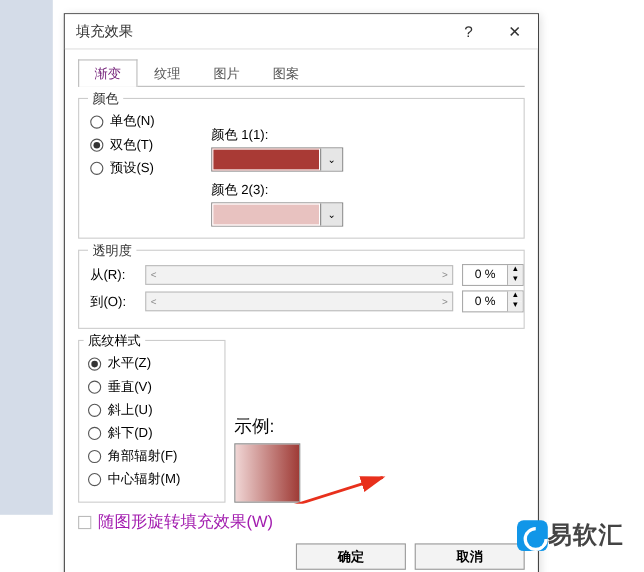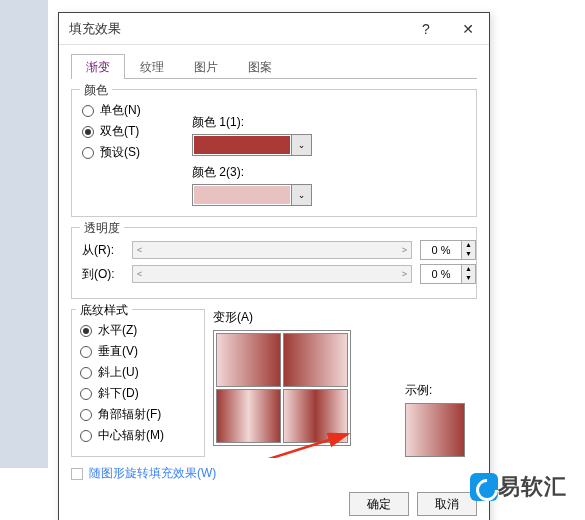--- a/index.html
+++ b/index.html
@@ -40,26 +40,26 @@
 .shapes-box .legend { position: absolute; top: -8px; left: 4px; background: #fff; padding: 0 4px; font-size: 12px; }
 .variants-box { flex: 1; }
 .variants-box .legend2 { font-size: 12px; margin-bottom: 4px; }
 .grid2 { display: grid; grid-template-columns: 1fr 1fr; grid-template-rows: 1fr 1fr; gap: 2px; width: 138px; height: 116px; border: 1px solid #888; padding: 2px; }
 .grid2 div { border: 1px solid #888; }
 .g1 { background: linear-gradient(to right, #f0d6d5, #9f3b36); }
 .g2 { background: linear-gradient(to right, #9f3b36, #f0d6d5); }
 .g3 { background: linear-gradient(to right, #9f3b36, #f0d6d5, #9f3b36); }
 .g4 { background: linear-gradient(to right, #f0d6d5, #9f3b36, #f0d6d5); }
 .sample-col { width: 72px; display: flex; flex-direction: column; justify-content: flex-end; align-items: flex-start; }
-.sample-col .lbl { font-size: 12px; margin-bottom: 4px; }
+.sample-col .lbl { font-size: 16px; margin-bottom: 4px; }
 .sample-col .sample { width: 60px; height: 54px; border: 1px solid #888; background: linear-gradient(to right, #f0d6d5, #9f3b36); }
-.rotate-check { display: flex; align-items: center; font-size: 12px; color: #3b82f6; margin-top: 8px; }
+.rotate-check { display: flex; align-items: center; font-size: 15px; color: #a21caf; margin-top: 8px; }
 .rotate-check .cb { width: 12px; height: 12px; border: 1px solid #bbb; margin-right: 6px; }
 .buttons { display: flex; justify-content: flex-end; gap: 8px; margin-top: 10px; }
-.btn { width: 60px; height: 24px; border: 1px solid #999; background: #f3f3f3; font-size: 12px; display: flex; align-items: center; justify-content: center; cursor: pointer; }
+.btn { width: 100px; height: 24px; border: 1px solid #999; background: #f3f3f3; font-size: 12px; display: flex; align-items: center; justify-content: center; cursor: pointer; font-weight: bold; }
 .arrow { position: absolute; left: 178px; top: 428px; width: 180px; height: 30px; pointer-events: none; }
 .watermark { position: absolute; right: 18px; bottom: 18px; display: flex; align-items: center; gap: 0; }
 .watermark .logo { width: 28px; height: 28px; background: #1196e8; border-radius: 6px; position: relative; }
 .watermark .logo::after { content: ""; position: absolute; left: 6px; top: 6px; width: 16px; height: 16px; border: 3px solid #fff; border-radius: 50%; border-top-color: transparent; transform: rotate(45deg); }
 .watermark .text { font-size: 22px; font-weight: bold; color: #444; letter-spacing: 1px; }
 </style>
 </head>
 <body>
 
 <div class="bg-left"></div>
@@ -164,29 +164,20 @@
           </div>
         <div class="radio-opt">
             <span class="radio"></span>
             <span>角部辐射(F)</span>
           </div>
         <div class="radio-opt">
             <span class="radio"></span>
             <span>中心辐射(M)</span>
           </div>
       </div>
-      <div class="variants-box">
-        <div class="legend2">变形(A)</div>
-        <div class="grid2">
-          <div class="g1"></div>
-          <div class="g2"></div>
-          <div class="g3"></div>
-          <div class="g4"></div>
-        </div>
-      </div>
       <div class="sample-col">
         <div class="lbl">示例:</div>
         <div class="sample"></div>
       </div>
     </div>
 
     <div class="rotate-check">
       <div class="cb"></div>
       <span>随图形旋转填充效果(W)</span>
     </div>

